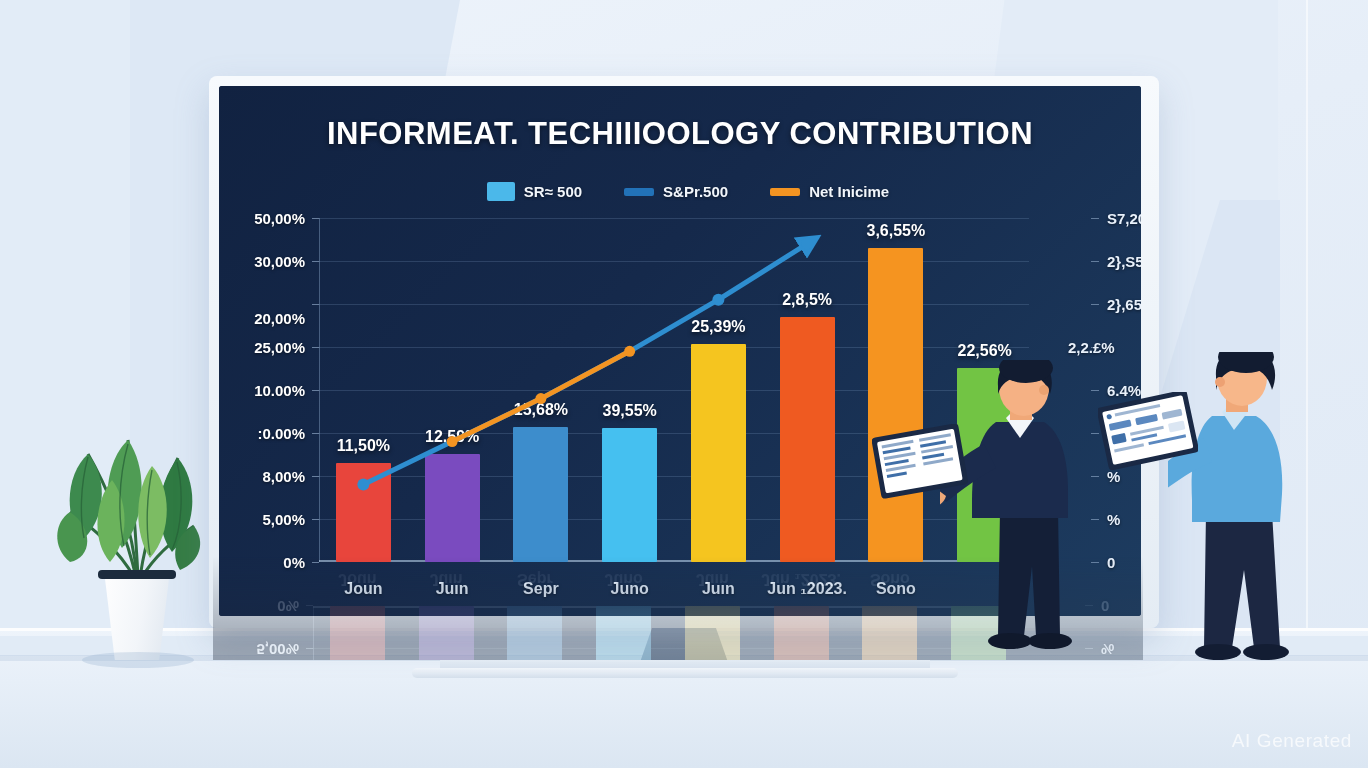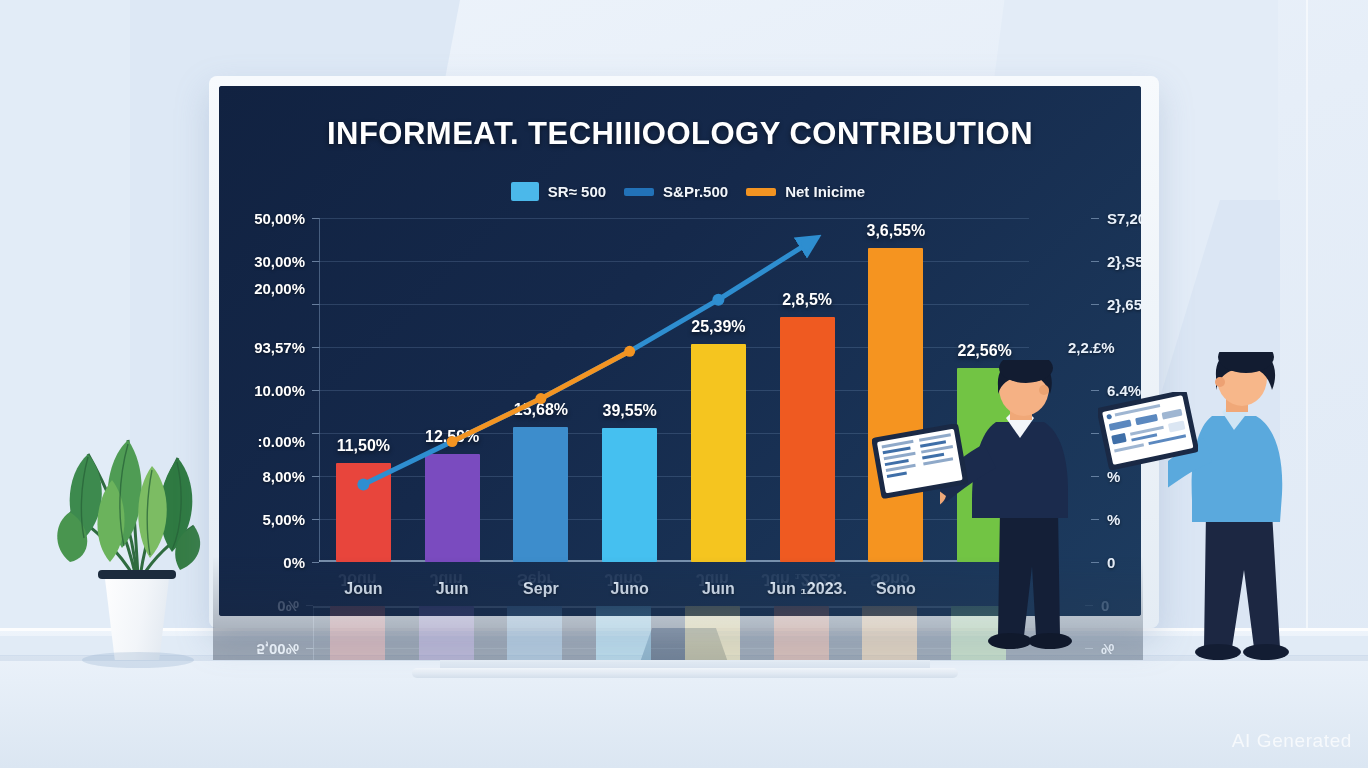--- a/index.html
+++ b/index.html
@@ -60,21 +60,21 @@
     background:linear-gradient(180deg,#e8eff7 0%,#c7d5e4 100%);
     border-radius:0 0 10px 10px;}
   .stand-base2{position:absolute;left:412px;top:668px;width:546px;height:10px;
     background:linear-gradient(180deg,#f2f6fb,#d5e0ec);border-radius:6px;}
 
   
   .chart-title{position:absolute;left:0;right:0;top:30px;text-align:center;
     color:#ffffff;font-size:31px;font-weight:bold;letter-spacing:.5px;
     text-shadow:0 2px 5px rgba(0,0,0,.45);}
   .legend{position:absolute;left:16px;right:0;top:96px;display:flex;
-    justify-content:center;align-items:center;gap:18px;}
+    justify-content:center;align-items:center;gap:42px;}
   .leg{display:flex;align-items:center;gap:9px;color:#f2f6fb;
     font-size:15px;font-weight:bold;text-shadow:0 1px 3px rgba(0,0,0,.5);}
   .sw-box{width:28px;height:19px;border-radius:2px;}
   .sw-line{width:30px;height:8px;border-radius:2px;}
 
   .plot{position:absolute;left:100px;top:132px;width:710px;height:344px;}
   .gridline{position:absolute;left:0;width:100%;height:1px;
     background:rgba(160,195,235,.18);}
   .axis-y{position:absolute;left:0;top:0;width:1px;height:100%;
     background:rgba(170,200,235,.35);}
@@ -199,36 +199,36 @@
           <div class="ytick" style="top: 0px;">50,00%</div>
           <div class="tickmark-r" style="top: 0px;"></div>
           <div class="ytick-r" style="top: 0px;">S7,20%</div>
           <div class="gridline" style="top: 43px;"></div>
           <div class="tickmark" style="top: 43px;"></div>
           <div class="ytick" style="top: 43px;">30,00%</div>
           <div class="tickmark-r" style="top: 43px;"></div>
           <div class="ytick-r" style="top: 43px;">2},S5%</div>
           <div class="gridline" style="top: 86px;"></div>
           <div class="tickmark" style="top: 86px;"></div>
-          <div class="ytick" style="top: 70px;">20,00%</div>
+          <div class="ytick" style="top: 100px;">20,00%</div>
           <div class="tickmark-r" style="top: 86px;"></div>
           <div class="ytick-r" style="top: 86px; text-align: center;">2},65%</div>
           <div class="gridline" style="top: 129px;"></div>
           <div class="tickmark" style="top: 129px;"></div>
-          <div class="ytick" style="top: 129px;">93,57%</div>
+          <div class="ytick" style="top: 129px;">25,00%</div>
           <div class="tickmark-r" style="top: 129px;"></div>
           <div class="ytick-r" style="top: 129px; margin-left: 39px;">2,2.£%</div>
           <div class="gridline" style="top: 172px;"></div>
           <div class="tickmark" style="top: 172px;"></div>
           <div class="ytick" style="top: 172px;">10.00%</div>
           <div class="tickmark-r" style="top: 172px;"></div>
           <div class="ytick-r" style="top: 172px;">6.4%</div>
           <div class="gridline" style="top: 215px;"></div>
           <div class="tickmark" style="top: 215px;"></div>
-          <div class="ytick" style="top: 223px;">:0.00%</div>
+          <div class="ytick" style="top: 215px;">:0.00%</div>
           <div class="tickmark-r" style="top: 215px;"></div>
           <div class="ytick-r" style="top: 215px;">⁵5%</div>
           <div class="gridline" style="top: 258px;"></div>
           <div class="tickmark" style="top: 258px;"></div>
           <div class="ytick" style="top: 258px;">8,00%</div>
           <div class="tickmark-r" style="top: 258px;"></div>
           <div class="ytick-r" style="top: 258px;">%</div>
           <div class="gridline" style="top: 301px;"></div>
           <div class="tickmark" style="top: 301px;"></div>
           <div class="ytick" style="top: 301px;">5,00%</div>

